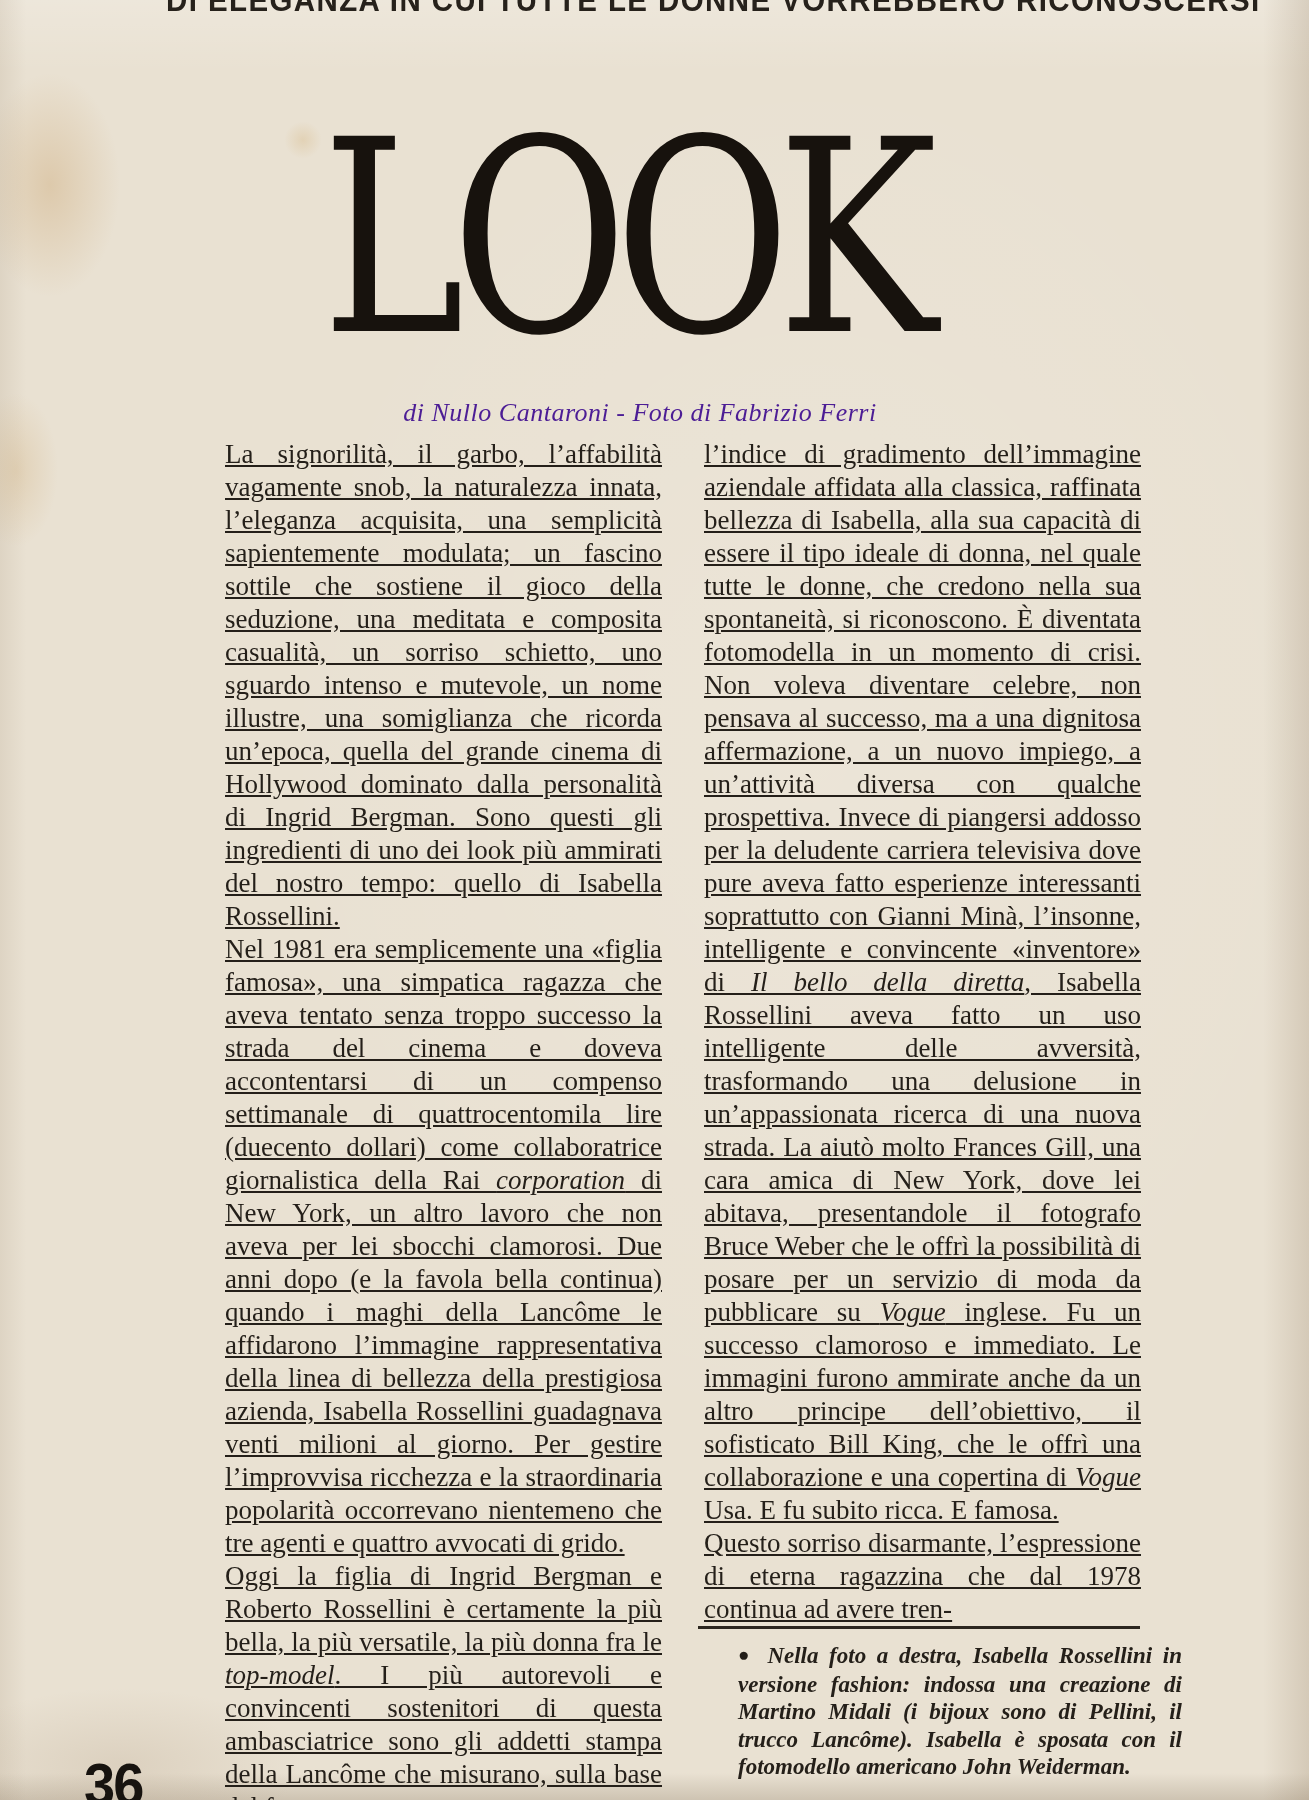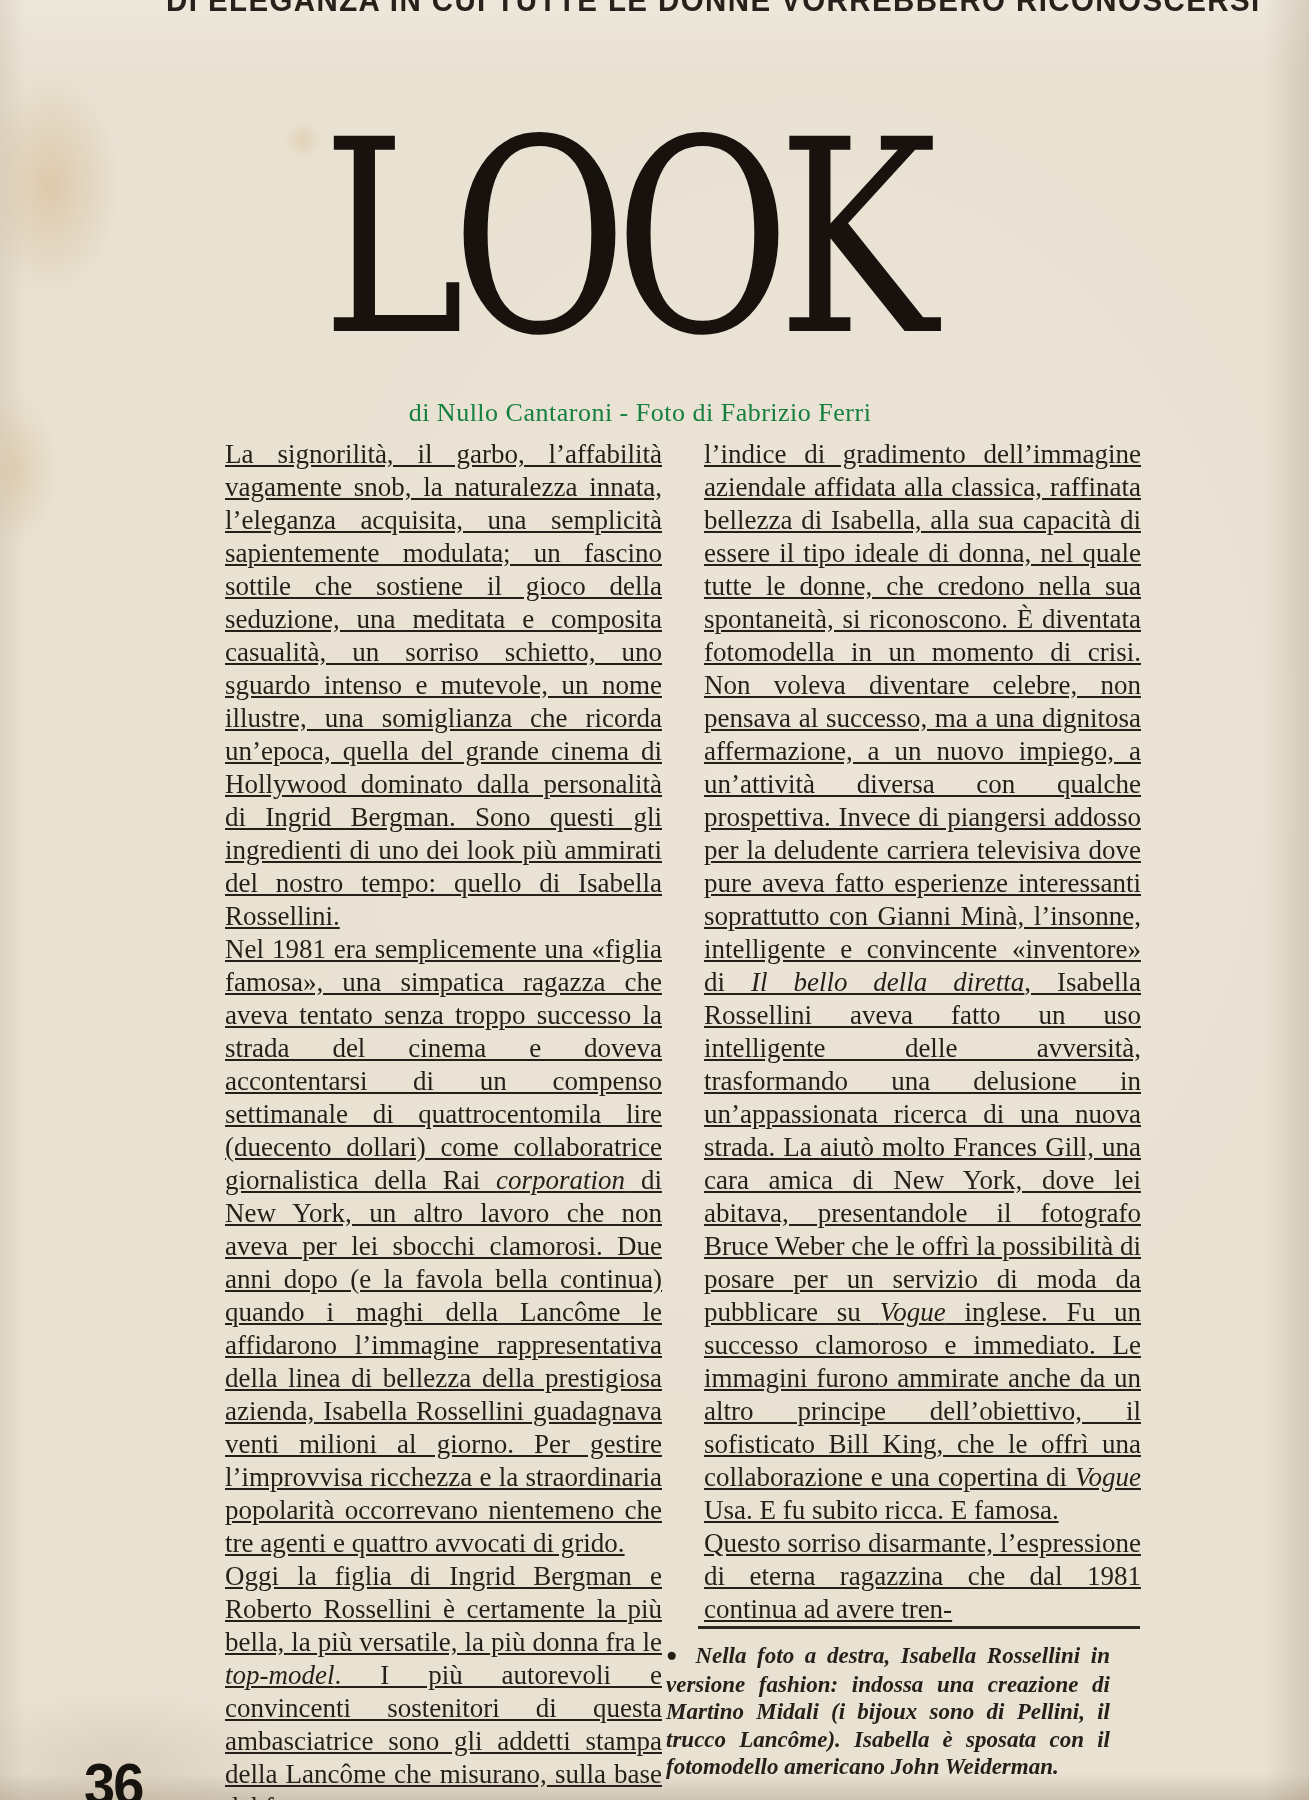--- a/index.html
+++ b/index.html
@@ -35,32 +35,32 @@
     -webkit-text-stroke:4px #17120d;
   }
   .title-look{
     position:absolute;left:322px;top:104px;margin:0;
     font-family:"DejaVu Serif",serif;font-weight:normal;
     font-size:268px;line-height:1;letter-spacing:-16px;color:#17120d;
     transform:scaleX(.80);transform-origin:0 0;
   }
   .byline{
     position:absolute;left:225px;top:398px;width:830px;text-align:center;
-    font-size:26px;letter-spacing:.5px;color:#15803d;
+    font-size:26px;letter-spacing:.5px;color:#4c1d95;font-style:italic;
   }
   .columns{position:absolute;left:225px;top:438px;width:916px;display:flex;gap:42px;}
   .col{
     flex:0 0 437px;width:437px;
     font-size:27px;line-height:33px;text-align:justify;color:#241f19;
     hyphens:auto;-webkit-hyphens:auto;
   }
   .col p{margin:0;text-decoration:underline;}
   .caption-rule{position:absolute;left:698px;top:1626px;width:442px;height:3px;background:#2c261f;}
   .caption{
-    position:absolute;left:666px;top:1642px;width:444px;
+    position:absolute;left:738px;top:1642px;width:444px;
     font-size:23px;line-height:27.5px;text-align:justify;
     font-style:italic;font-weight:bold;color:#241f19;
   }
   .caption .bullet{font-style:normal;font-size:19px;margin-right:13px;position:relative;top:-2px;}
   .page-number{
     position:absolute;left:84px;top:1750px;margin:0;
     font-family:"Liberation Sans",sans-serif;font-weight:bold;
     font-size:56px;letter-spacing:-2px;color:#17130f;transform:scaleY(1.05);transform-origin:0 0;
   }
 </style>
@@ -75,21 +75,21 @@
   <div class="byline">di Nullo Cantaroni - Foto di Fabrizio Ferri</div>
 
   <div class="columns">
     <div class="col">
         <p><span>La signorilità, il garbo, l’affabilità vagamente snob, la naturalezza innata, l’eleganza acquisita, una semplicità sapientemente modulata; un fascino sottile che sostiene il gioco della seduzione, una meditata e composita casualità, un sorriso schietto, uno sguardo intenso e mutevole, un nome illustre, una somiglianza che ricorda un’epoca, quella del grande cinema di Hollywood dominato dalla personalità di Ingrid Bergman. Sono questi gli ingredienti di uno dei look più ammirati del nostro tempo: quello di Isabella Rossellini.</span></p>
         <p><span>Nel 1981 era semplicemente una «figlia famosa», una simpatica ragazza che aveva tentato senza troppo successo la strada del cinema e doveva accontentarsi di un compenso settimanale di quattrocentomila lire (duecento dollari) come collaboratrice giornalistica della Rai </span><i>corporation</i><span> di New York, un altro lavoro che non aveva per lei sbocchi clamorosi. Due anni dopo (e la favola bella continua) quando i maghi della Lancôme le affidarono l’immagine rappresentativa della linea di bellezza della prestigiosa azienda, Isabella Rossellini guadagnava venti milioni al giorno. Per gestire l’improvvisa ricchezza e la straordinaria popolarità occorrevano nientemeno che tre agenti e quattro avvocati di grido.</span></p>
         <p><span>Oggi la figlia di Ingrid Bergman e Roberto Rossellini è certamente la più bella, la più versatile, la più donna fra le </span><i>top-model</i><span>. I più autorevoli e convincenti sostenitori di questa ambasciatrice sono gli addetti stampa della Lancôme che misurano, sulla base del fatturato,</span></p>
       </div>
     <div class="col">
         <p><span>l’indice di gradimento dell’immagine aziendale affidata alla classica, raffinata bellezza di Isabella, alla sua capacità di essere il tipo ideale di donna, nel quale tutte le donne, che credono nella sua spontaneità, si riconoscono. È diventata fotomodella in un momento di crisi. Non voleva diventare celebre, non pensava al successo, ma a una dignitosa affermazione, a un nuovo impiego, a un’attività diversa con qualche prospettiva. Invece di piangersi addosso per la deludente carriera televisiva dove pure aveva fatto esperienze interessanti soprattutto con Gianni Minà, l’insonne, intelligente e convincente «inventore» di </span><i>Il bello della diretta</i><span>, Isabella Rossellini aveva fatto un uso intelligente delle avversità, trasformando una delusione in un’appassionata ricerca di una nuova strada. La aiutò molto Frances Gill, una cara amica di New York, dove lei abitava, presentandole il fotografo Bruce Weber che le offrì la possibilità di posare per un servizio di moda da pubblicare su </span><i>Vogue</i><span> inglese. Fu un successo clamoroso e immediato. Le immagini furono ammirate anche da un altro principe dell’obiettivo, il sofisticato Bill King, che le offrì una collaborazione e una copertina di </span><i>Vogue</i><span> Usa. E fu subito ricca. E famosa.</span></p>
-        <p><span>Questo sorriso disarmante, l’espressione di eterna ragazzina che dal 1981 continua ad avere tren-</span></p>
+        <p><span>Questo sorriso disarmante, l’espressione di eterna ragazzina che dal 1978 continua ad avere tren-</span></p>
       </div>
   </div>
 
   <div class="caption-rule"></div>
   <div class="caption">
     <span class="bullet">●</span><span class="caption-text"><i>Nella foto a destra, Isabella Rossellini in versione fashion: indossa una creazione di Martino Midali (i bijoux sono di Pellini, il trucco Lancôme). Isabella è sposata con il fotomodello americano John Weiderman.</i></span>
   </div>
 
   <div class="page-number">36</div>
 </div>

